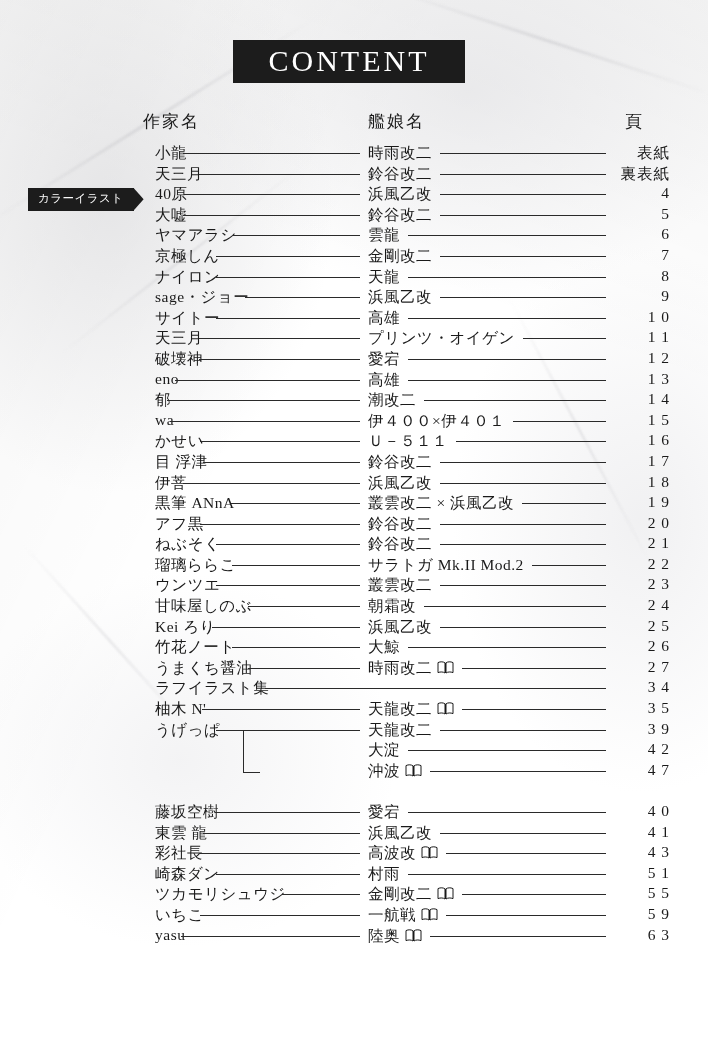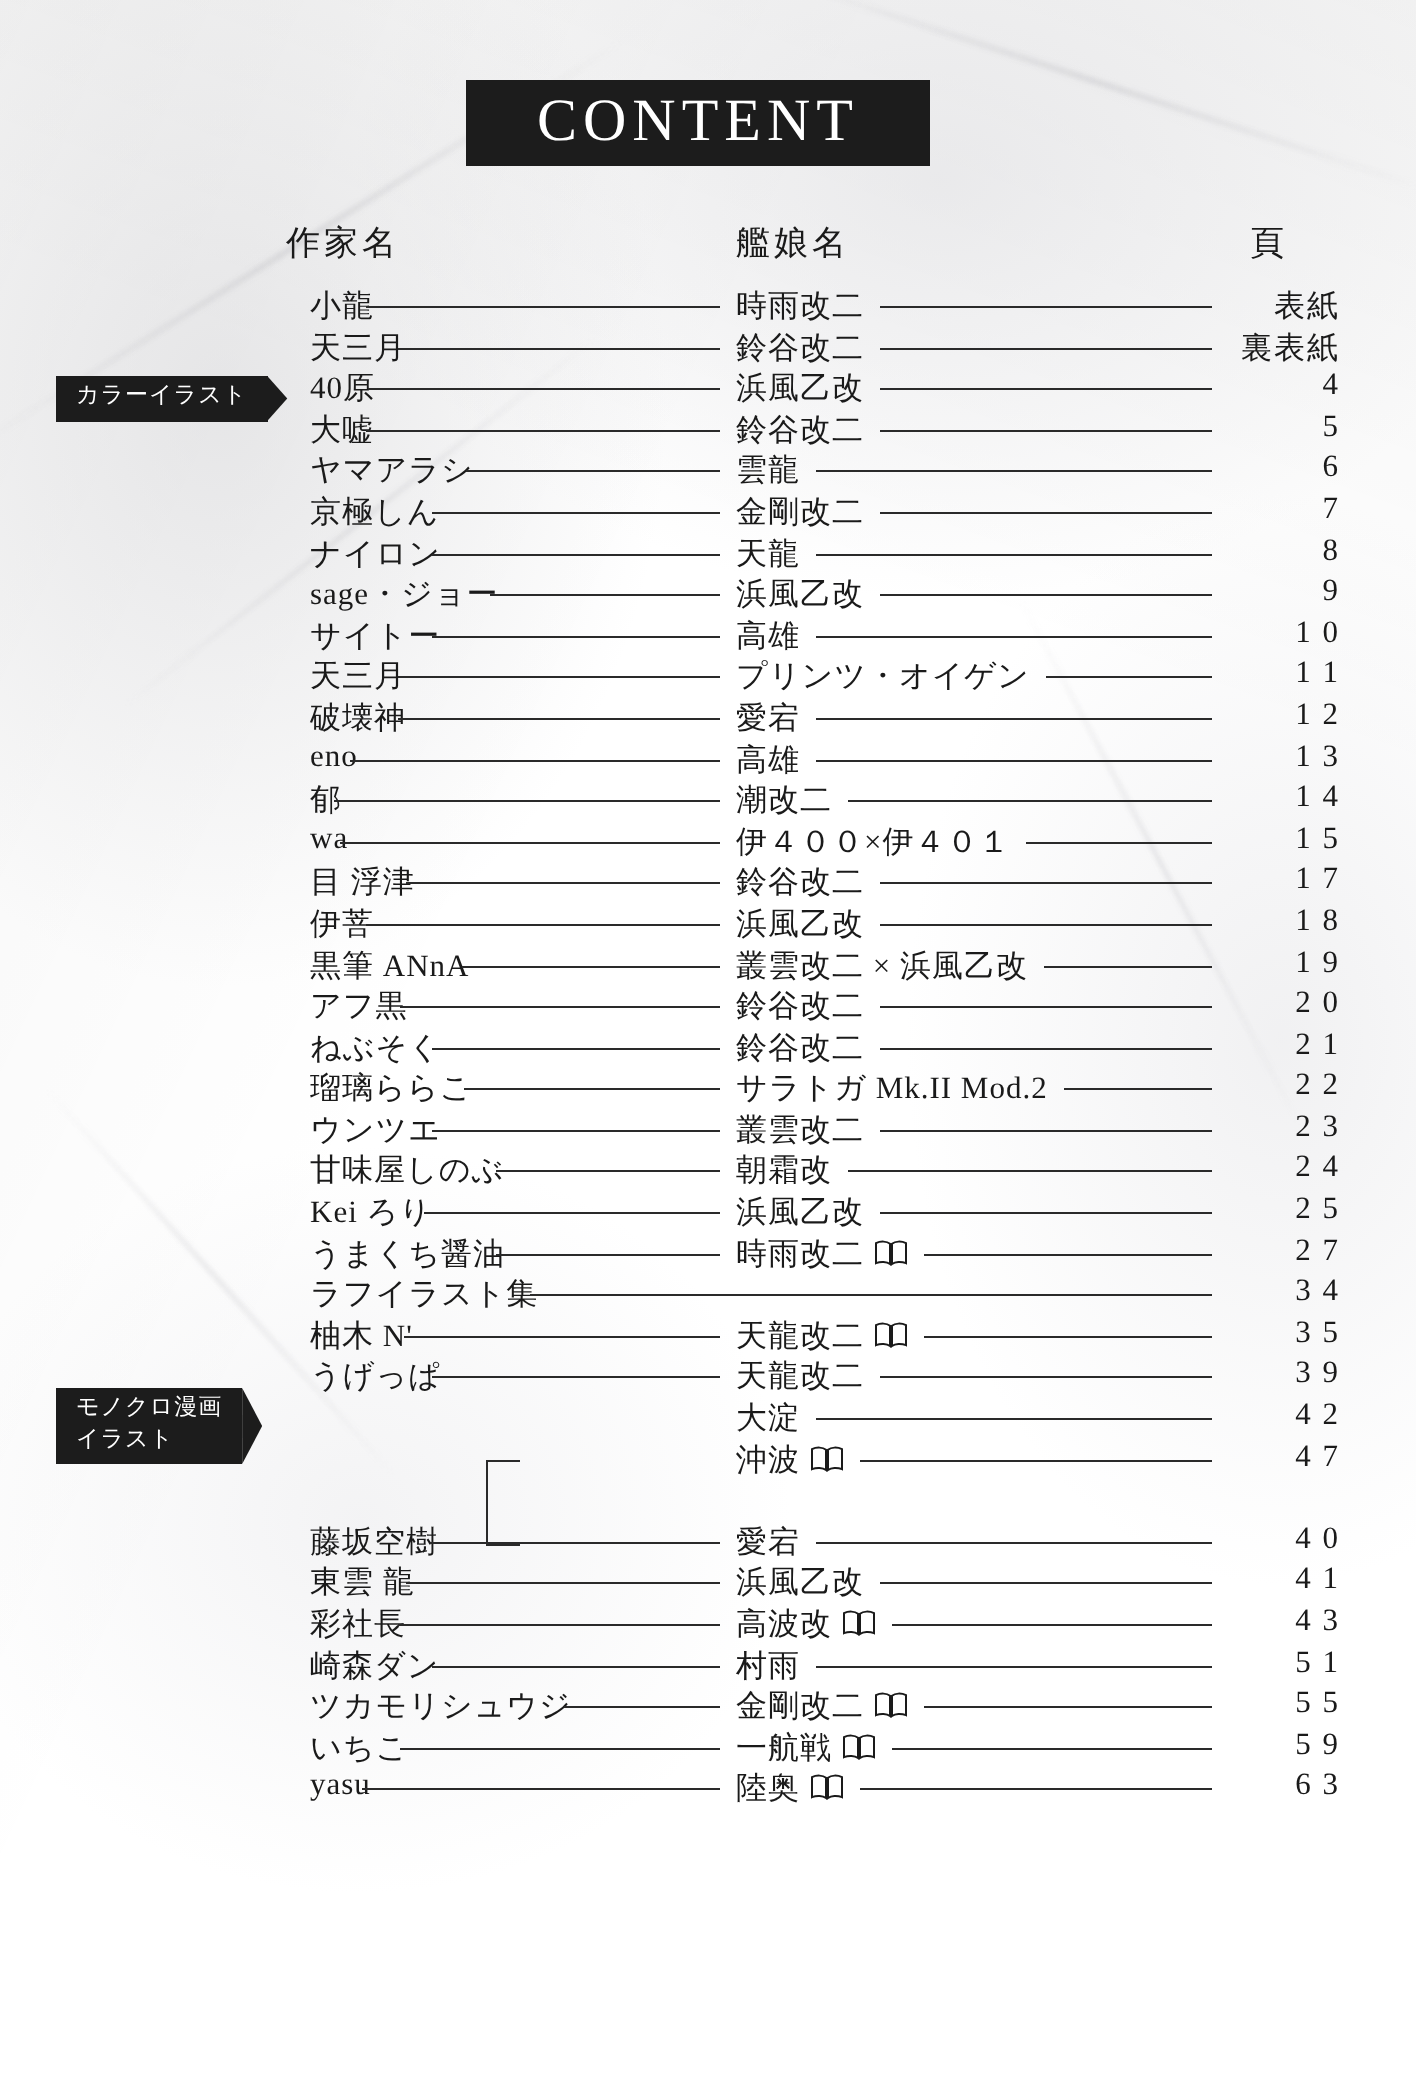--- a/index.html
+++ b/index.html
@@ -189,24 +189,20 @@
     <span class="head-author">作家名</span>
     <span class="head-ship">艦娘名</span>
     <span class="head-page">頁</span>
   </div>
 
   <div class="tab tab-color">
     <span>カラーイラスト</span>
     <span class="notch"></span>
   </div>
 
-  <div class="tab tab-mono">
-    <span id="mono-label"><span style="display:block">モノクロ漫画</span><span style="display:block">イラスト</span></span>
-    <span class="notch"></span>
-  </div>
 
   <div id="list">
       <div class="row">
         <span class="author">小龍</span>
         <span class="ship">時雨改二</span>
         <span class="pg">表紙</span>
         <span class="lead-a" style="left: 183px; width: 177px;"></span>
         <span class="lead-b" style="left: 440px; width: 166px;"></span>
       </div>
       <div class="row">
@@ -294,20 +290,27 @@
         <span class="lead-b" style="left: 424px; width: 182px;"></span>
       </div>
       <div class="row">
         <span class="author">wa</span>
         <span class="ship">伊４００×伊４０１</span>
         <span class="pg">1 5</span>
         <span class="lead-a" style="left: 170.078px; width: 189.922px;"></span>
         <span class="lead-b" style="left: 513.25px; width: 92.75px;"></span>
       </div>
       <div class="row">
+        <span class="author">かせい</span>
+        <span class="ship">Ｕ－５１１</span>
+        <span class="pg">1 6</span>
+        <span class="lead-a" style="left: 200.094px; width: 159.906px;"></span>
+        <span class="lead-b" style="left: 456px; width: 150px;"></span>
+      </div>
+      <div class="row">
         <span class="author">目 浮津</span>
         <span class="ship">鈴谷改二</span>
         <span class="pg">1 7</span>
         <span class="lead-a" style="left: 203.375px; width: 156.625px;"></span>
         <span class="lead-b" style="left: 440px; width: 166px;"></span>
       </div>
       <div class="row">
         <span class="author">伊菩</span>
         <span class="ship">浜風乙改</span>
         <span class="pg">1 8</span>
@@ -357,20 +360,27 @@
         <span class="lead-b" style="left: 424px; width: 182px;"></span>
       </div>
       <div class="row">
         <span class="author">Kei ろり</span>
         <span class="ship">浜風乙改</span>
         <span class="pg">2 5</span>
         <span class="lead-a" style="left: 211.984px; width: 148.016px;"></span>
         <span class="lead-b" style="left: 440px; width: 166px;"></span>
       </div>
       <div class="row">
+        <span class="author">竹花ノート</span>
+        <span class="ship">大鯨</span>
+        <span class="pg">2 6</span>
+        <span class="lead-a" style="left: 231.734px; width: 128.266px;"></span>
+        <span class="lead-b" style="left: 408px; width: 198px;"></span>
+      </div>
+      <div class="row">
         <span class="author">うまくち醤油</span>
         <span class="ship">時雨改二<span class="book"><svg width="17" height="13" viewBox="0 0 17 13">
               <path d="M1 1.6 C3.4 0.4 6.4 0.6 8 1.9 L8 12 C6.4 10.8 3.4 10.6 1 11.6 Z" fill="none" stroke="#1a1a1a" stroke-width="1"></path>
               <path d="M16 1.6 C13.6 0.4 10.6 0.6 9 1.9 L9 12 C10.6 10.8 13.6 10.6 16 11.6 Z" fill="none" stroke="#1a1a1a" stroke-width="1"></path>
               <line x1="8.5" y1="1.9" x2="8.5" y2="12" stroke="#1a1a1a" stroke-width="1"></line>
             </svg></span></span>
         <span class="pg">2 7</span>
         <span class="lead-a" style="left: 248.453px; width: 111.547px;"></span>
         <span class="lead-b" style="left: 462px; width: 144px;"></span>
       </div>

